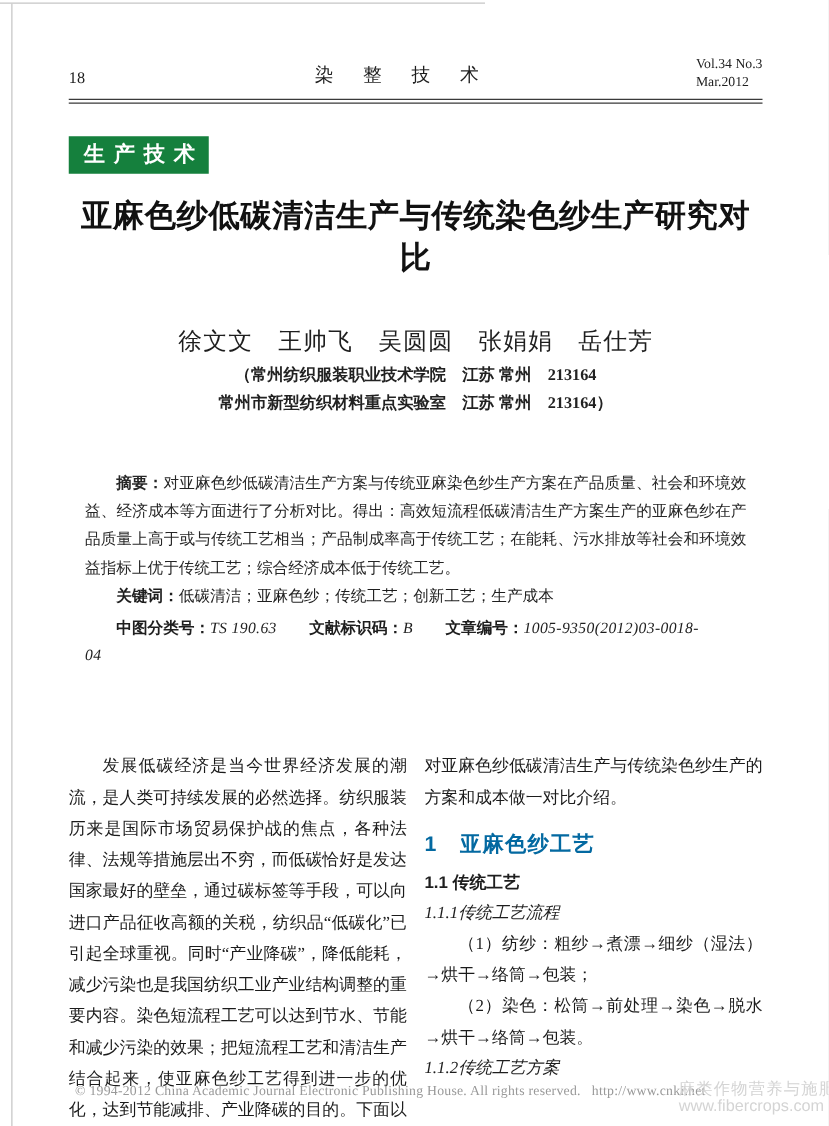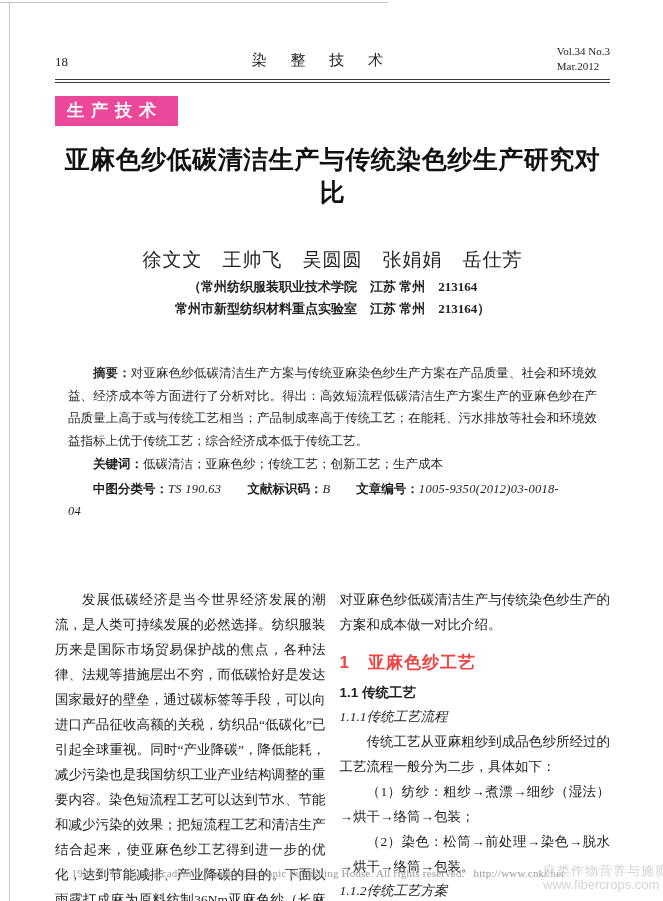--- a/index.html
+++ b/index.html
@@ -21,25 +21,25 @@
 
   
   .journal-header { display:flex; align-items:flex-end; justify-content:space-between; }
   .page-number { font-size:13px; padding-bottom:4px; }
   .journal-title { font-size:15px; letter-spacing:10px; padding-bottom:4px; transform:translateX(10px); }
   .vol-block { text-align:left; font-size:11px; line-height:15px; }
   .double-rule { margin-top:5px; height:4px; border-top:1.6px solid #3a3a3a; border-bottom:1.6px solid #3a3a3a; }
 
   
   .section-badge {
-    display:inline-block; margin-top:13px;
-    background:#ec4899; color:#ffffff;
+    display:inline-block; margin-top:26px;
+    background:#15803d; color:#ffffff;
     font-family:"Liberation Sans","DejaVu Sans",sans-serif; font-weight:bold;
     font-size:17px; letter-spacing:7px;
-    padding:3px 15px 4px 12px;
+    padding:3px 4px 4px 12px;
   }
 
   
   .article-title {
     margin-top:17px; text-align:center;
     font-family:"Liberation Sans","DejaVu Sans",sans-serif;
     font-weight:bold; font-size:25px; letter-spacing:0.5px; color:#111;
   }
   .authors { margin-top:38px; text-align:center; font-size:19px; letter-spacing:1px; }
   .affiliations { margin-top:3px; text-align:center; font-weight:bold; font-size:13px; line-height:22px; color:#222; }
@@ -53,21 +53,21 @@
   .meta-row .pair { margin-right:26px; }
   .meta-val { letter-spacing:0.3px;font-style:italic; }
 
   
   .columns { display:flex; gap:14px; margin-top:64px; }
   .col { width:271px; }
   .body-para { font-size:13.5px; line-height:25px; text-align:justify; color:#1b1b1b; }
   .indent { text-indent:2em; }
 
   
-  .h1-heading { font-family:"Liberation Sans","DejaVu Sans",sans-serif; font-weight:bold; font-size:17px; color:#ef4444; margin:14px 0 10px 0; letter-spacing:1px; }
+  .h1-heading { font-family:"Liberation Sans","DejaVu Sans",sans-serif; font-weight:bold; font-size:17px; color:#0369a1; margin:14px 0 10px 0; letter-spacing:1px; }
   .h2-heading { font-family:"Liberation Sans","DejaVu Sans",sans-serif; font-weight:bold; font-size:13.5px; margin:2px 0 3px 0; }
   .h3-heading { font-style:italic; font-size:13.5px; line-height:24px; }
 
   
   .page-footer { position:absolute; left:60px; bottom:22px; width:564px; font-size:11px; color:#999; letter-spacing:0.2px; white-space:nowrap; }
   .watermark { position:absolute; left:543px; bottom:9px; width:160px; color:#d4d4d4; font-family:"Liberation Sans","DejaVu Sans",sans-serif; }
   .watermark .w1 { font-size:13px; line-height:14px; letter-spacing:1px; }
   .watermark .w2 { font-size:13px; line-height:14px; }
 </style>
 </head>
@@ -111,21 +111,20 @@
       <div class="col">
         <p class="body-para indent">发展低碳经济是当今世界经济发展的潮流，是人类可持续发展的必然选择。纺织服装历来是国际市场贸易保护战的焦点，各种法律、法规等措施层出不穷，而低碳恰好是发达国家最好的壁垒，通过碳标签等手段，可以向进口产品征收高额的关税，纺织品“低碳化”已引起全球重视。同时“产业降碳”，降低能耗，减少污染也是我国纺织工业产业结构调整的重要内容。染色短流程工艺可以达到节水、节能和减少污染的效果；把短流程工艺和清洁生产结合起来，使亚麻色纱工艺得到进一步的优化，达到节能减排、产业降碳的目的。下面以雨露打成麻为原料纺制36Nm亚麻色纱（长麻纺）为例，</p>
 
       </div>
 
       <div class="col">
         <p class="body-para">对亚麻色纱低碳清洁生产与传统染色纱生产的方案和成本做一对比介绍。</p>
         <h2 class="h1-heading">1　亚麻色纱工艺</h2>
         <h3 class="h2-heading">1.1 传统工艺</h3>
         <div class="h3-heading">1.1.1传统工艺流程</div>
-        <p class="body-para indent">传统工艺从亚麻粗纱到成品色纱所经过的工艺流程一般分为二步，具体如下：</p>
         <p class="body-para indent">（1）纺纱：粗纱→煮漂→细纱（湿法）→烘干→络筒→包装；</p>
         <p class="body-para indent">（2）染色：松筒→前处理→染色→脱水→烘干→络筒→包装。</p>
         <div class="h3-heading">1.1.2传统工艺方案</div>
 
       </div>
 
     </div>
   </div>
 
   <div class="page-footer"><span>© 1994-2012 China Academic Journal Electronic Publishing House. All rights reserved.</span>&nbsp;&nbsp;&nbsp;<span>http://www.cnki.net</span></div>

